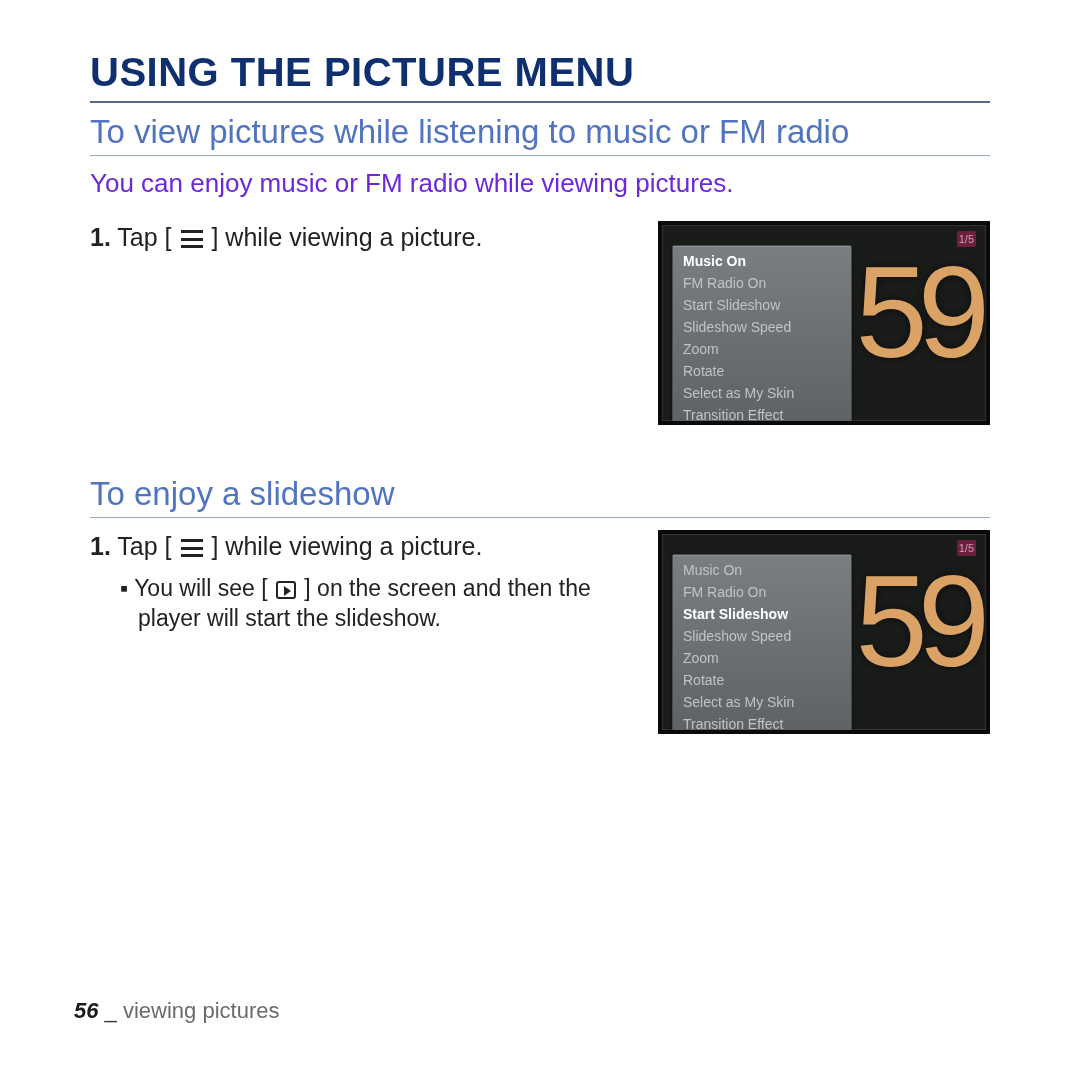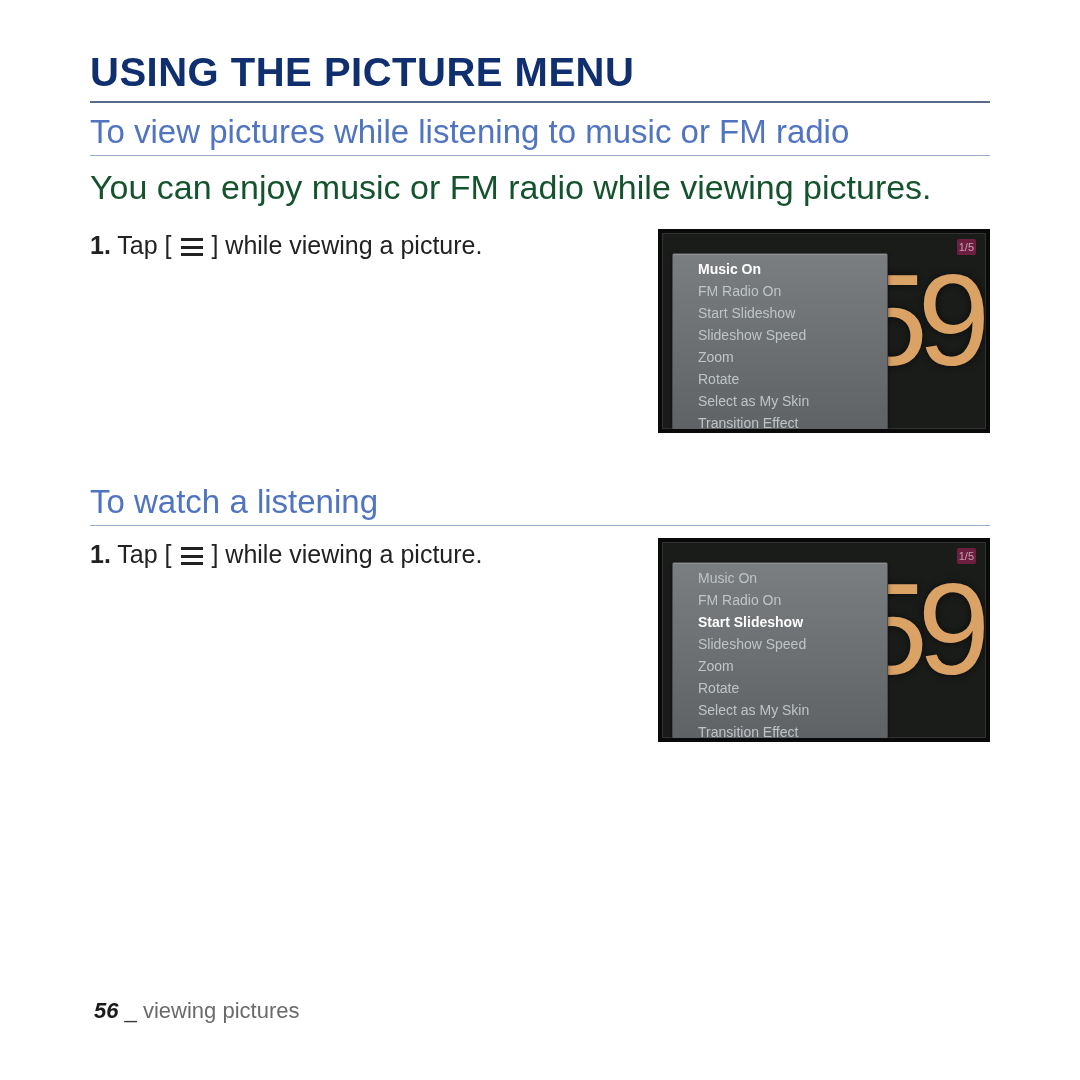--- a/index.html
+++ b/index.html
@@ -23,22 +23,22 @@
   .section-heading {
     font-size: 33px;
     font-weight: normal;
     color: #5074c0;
     border-bottom: 1.5px solid #9aaacd;
     padding-bottom: 4px;
     margin-bottom: 12px;
     margin-top: 10px;
   }
   .intro-text {
-    font-size: 34px;
-    color: #14532d;
+    font-size: 26px;
+    color: #6d28d9;
     margin-bottom: 22px;
   }
   .section-row {
     display: flex;
     gap: 14px;
     margin-bottom: 30px;
   }
   .steps-col { flex: 1 1 auto; min-width: 0; }
   .screen-col { flex: 0 0 auto; }
   .step {
@@ -118,41 +118,41 @@
     top: 6px; right: 10px;
     background: #6e1f3f;
     color: #c8a0b5;
     font-size: 11px;
     padding: 2px 2px;
     border-radius: 2px;
   }
   .device .menu {
     position: absolute;
     left: 10px; top: 20px;
-    width: 216px;
+    width: 180px;
     background: linear-gradient(#7b7e80, #5e6163);
     border: 1px solid #494b4d;
     border-radius: 2px;
-    padding: 4px 15px;
+    padding: 4px 0;
     box-shadow: 0 2px 4px rgba(0,0,0,0.6), inset 0 1px 0 rgba(255,255,255,0.15);
   }
   .device .menu .item {
     font-size: 14px;
     line-height: 20px;
     padding: 1px 10px;
     color: #bfc4c7;
     white-space: nowrap;
   }
   .device .menu .item.selected {
     color: #ffffff;
     font-weight: bold;
   }
   .footer {
     position: absolute;
-    left: 94px;
+    left: 74px;
     bottom: 56px;
     font-size: 22px;
     color: #3a3a3a;
   }
   .footer .page-num { font-weight: bold; font-style: italic; color: #1a1a1a; }
   .footer .chap { color: #6a6a6a; }
 </style>
 </head>
 <body>
 
@@ -178,26 +178,29 @@
           <div class="item">Slideshow Speed</div>
           <div class="item">Zoom</div>
           <div class="item">Rotate</div>
           <div class="item">Select as My Skin</div>
           <div class="item">Transition Effect</div>
         </div>
     </div>
   </div>
 </div>
 
-<h2 class="section-heading" style="margin-top:50px">To watch a listening</h2>
+<h2 class="section-heading" style="margin-top:50px">To enjoy a slideshow</h2>
 
 <div class="section-row">
   <div class="steps-col">
     <p class="step">
       <b>1.</b><span> Tap [ </span><span class="menu-icon"></span><span> ] while viewing a picture.</span>
+    </p>
+    <p class="bullet">
+      <span>You will see [ </span><span class="play-icon"></span><span> ] on the screen and then the player will start the slideshow.</span>
     </p>
   </div>
   <div class="screen-col">
     <div class="device">
       <div class="bg59">59</div>
       <div class="badge">1/5</div>
       <div class="menu">
           <div class="item">Music On</div>
           <div class="item">FM Radio On</div>
           <div class="item selected">Start Slideshow</div>

